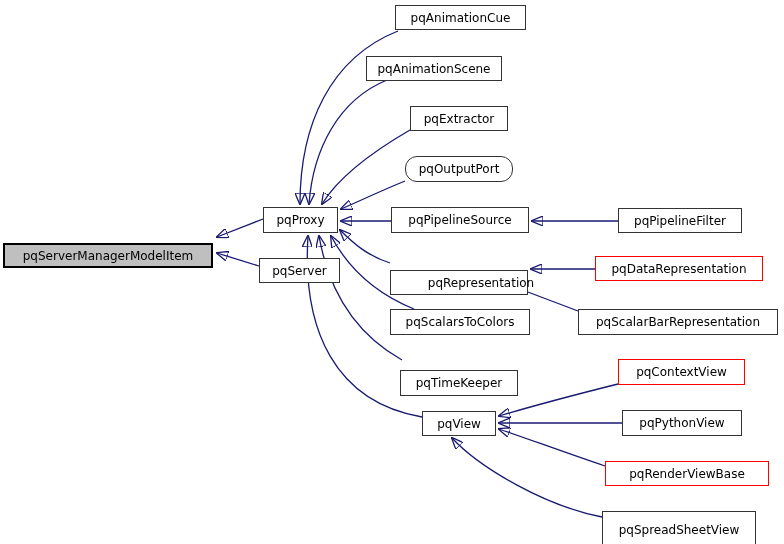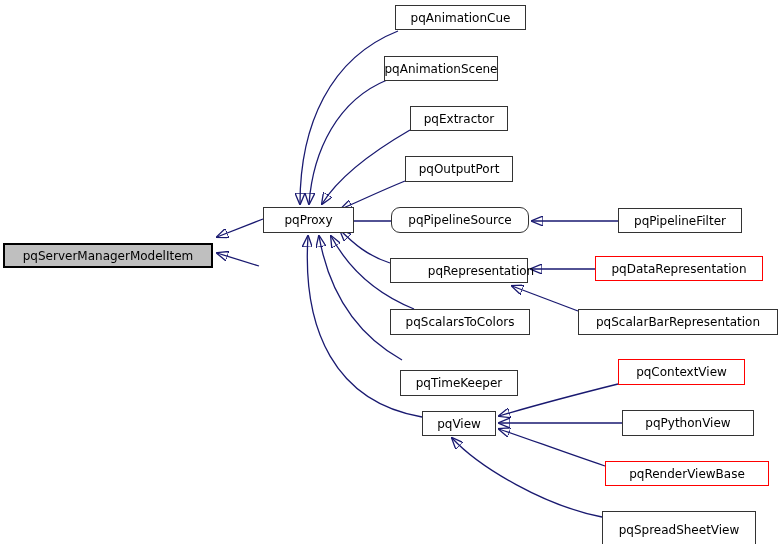--- a/index.html
+++ b/index.html
@@ -69,48 +69,49 @@
     <path d="M578,311 L512,286" marker-end="url(#arrow)"></path>
 
     <path d="M618,384 C570,396 526,408 499,416" marker-end="url(#arrow)"></path>
     <path d="M622,423 L499,423" marker-end="url(#arrow)"></path>
     <path d="M605,466 C566,453 526,438 499,429" marker-end="url(#arrow)"></path>
     <path d="M602,517 C545,506 480,468 452,438" marker-end="url(#arrow)"></path>
   </svg>
 
   <div class="node current" style="left:3px;   top:235px; width:210px; height:25px;">pqServerManagerModelItem</div>
 
-  <div class="node" style="left:263px; top:207px; width:91px;  height:26px;">pqProxy</div>
+  <div class="node" style="left:263px; top:207px; width:75px;  height:26px;">pqProxy</div>
 
+  <div class="node" style="left:259px; top:258px; width:81px;  height:25px;">pqServer</div>
 
   <div class="node" style="left:395px; top:5px;   width:131px; height:25px;">pqAnimationCue</div>
 
-  <div class="node" style="left:384px; top:56px;  width:114px; height:25px;">pqAnimationScene</div>
+  <div class="node" style="left:366px; top:56px;  width:136px; height:25px;">pqAnimationScene</div>
 
   <div class="node" style="left:410px; top:106px; width:98px;  height:25px;">pqExtractor</div>
 
-  <div class="node" style="left:405px; top:156px; width:108px; height:26px;">pqOutputPort</div>
+  <div class="node" style="left:405px; top:156px; width:108px; height:26px;border-radius:12px;">pqOutputPort</div>
 
-  <div class="node" style="left:391px; top:207px; width:138px; height:26px;border-radius:9px;">pqPipelineSource</div>
+  <div class="node" style="left:391px; top:207px; width:138px; height:26px;">pqPipelineSource</div>
 
   <div class="node" style="left:618px; top:208px; width:124px; height:25px;">pqPipelineFilter</div>
 
-  <div class="node" style="left:390px; top:258px; width:138px; height:25px;padding-left:44px;">pqRepresentation</div>
+  <div class="node" style="left:390px; top:270px; width:138px; height:25px;padding-left:44px;">pqRepresentation</div>
 
   <div class="node red" style="left:595px; top:256px; width:168px; height:25px;">pqDataRepresentation</div>
 
   <div class="node" style="left:390px; top:309px; width:140px; height:26px;">pqScalarsToColors</div>
 
   <div class="node" style="left:578px; top:309px; width:200px; height:26px;">pqScalarBarRepresentation</div>
 
   <div class="node" style="left:400px; top:370px; width:118px; height:26px;">pqTimeKeeper</div>
 
   <div class="node red" style="left:618px; top:359px; width:127px; height:26px;">pqContextView</div>
 
   <div class="node" style="left:422px; top:411px; width:74px;  height:25px;">pqView</div>
 
-  <div class="node" style="left:622px; top:410px; width:132px; height:26px;">pqPythonView</div>
+  <div class="node" style="left:622px; top:410px; width:120px; height:26px;">pqPythonView</div>
 
   <div class="node red" style="left:605px; top:461px; width:164px; height:25px;">pqRenderViewBase</div>
 
   <div class="node" style="left:602px; top:511px; width:154px; height:38px;">pqSpreadSheetView</div>
 
 </div>
 
 </body></html>

